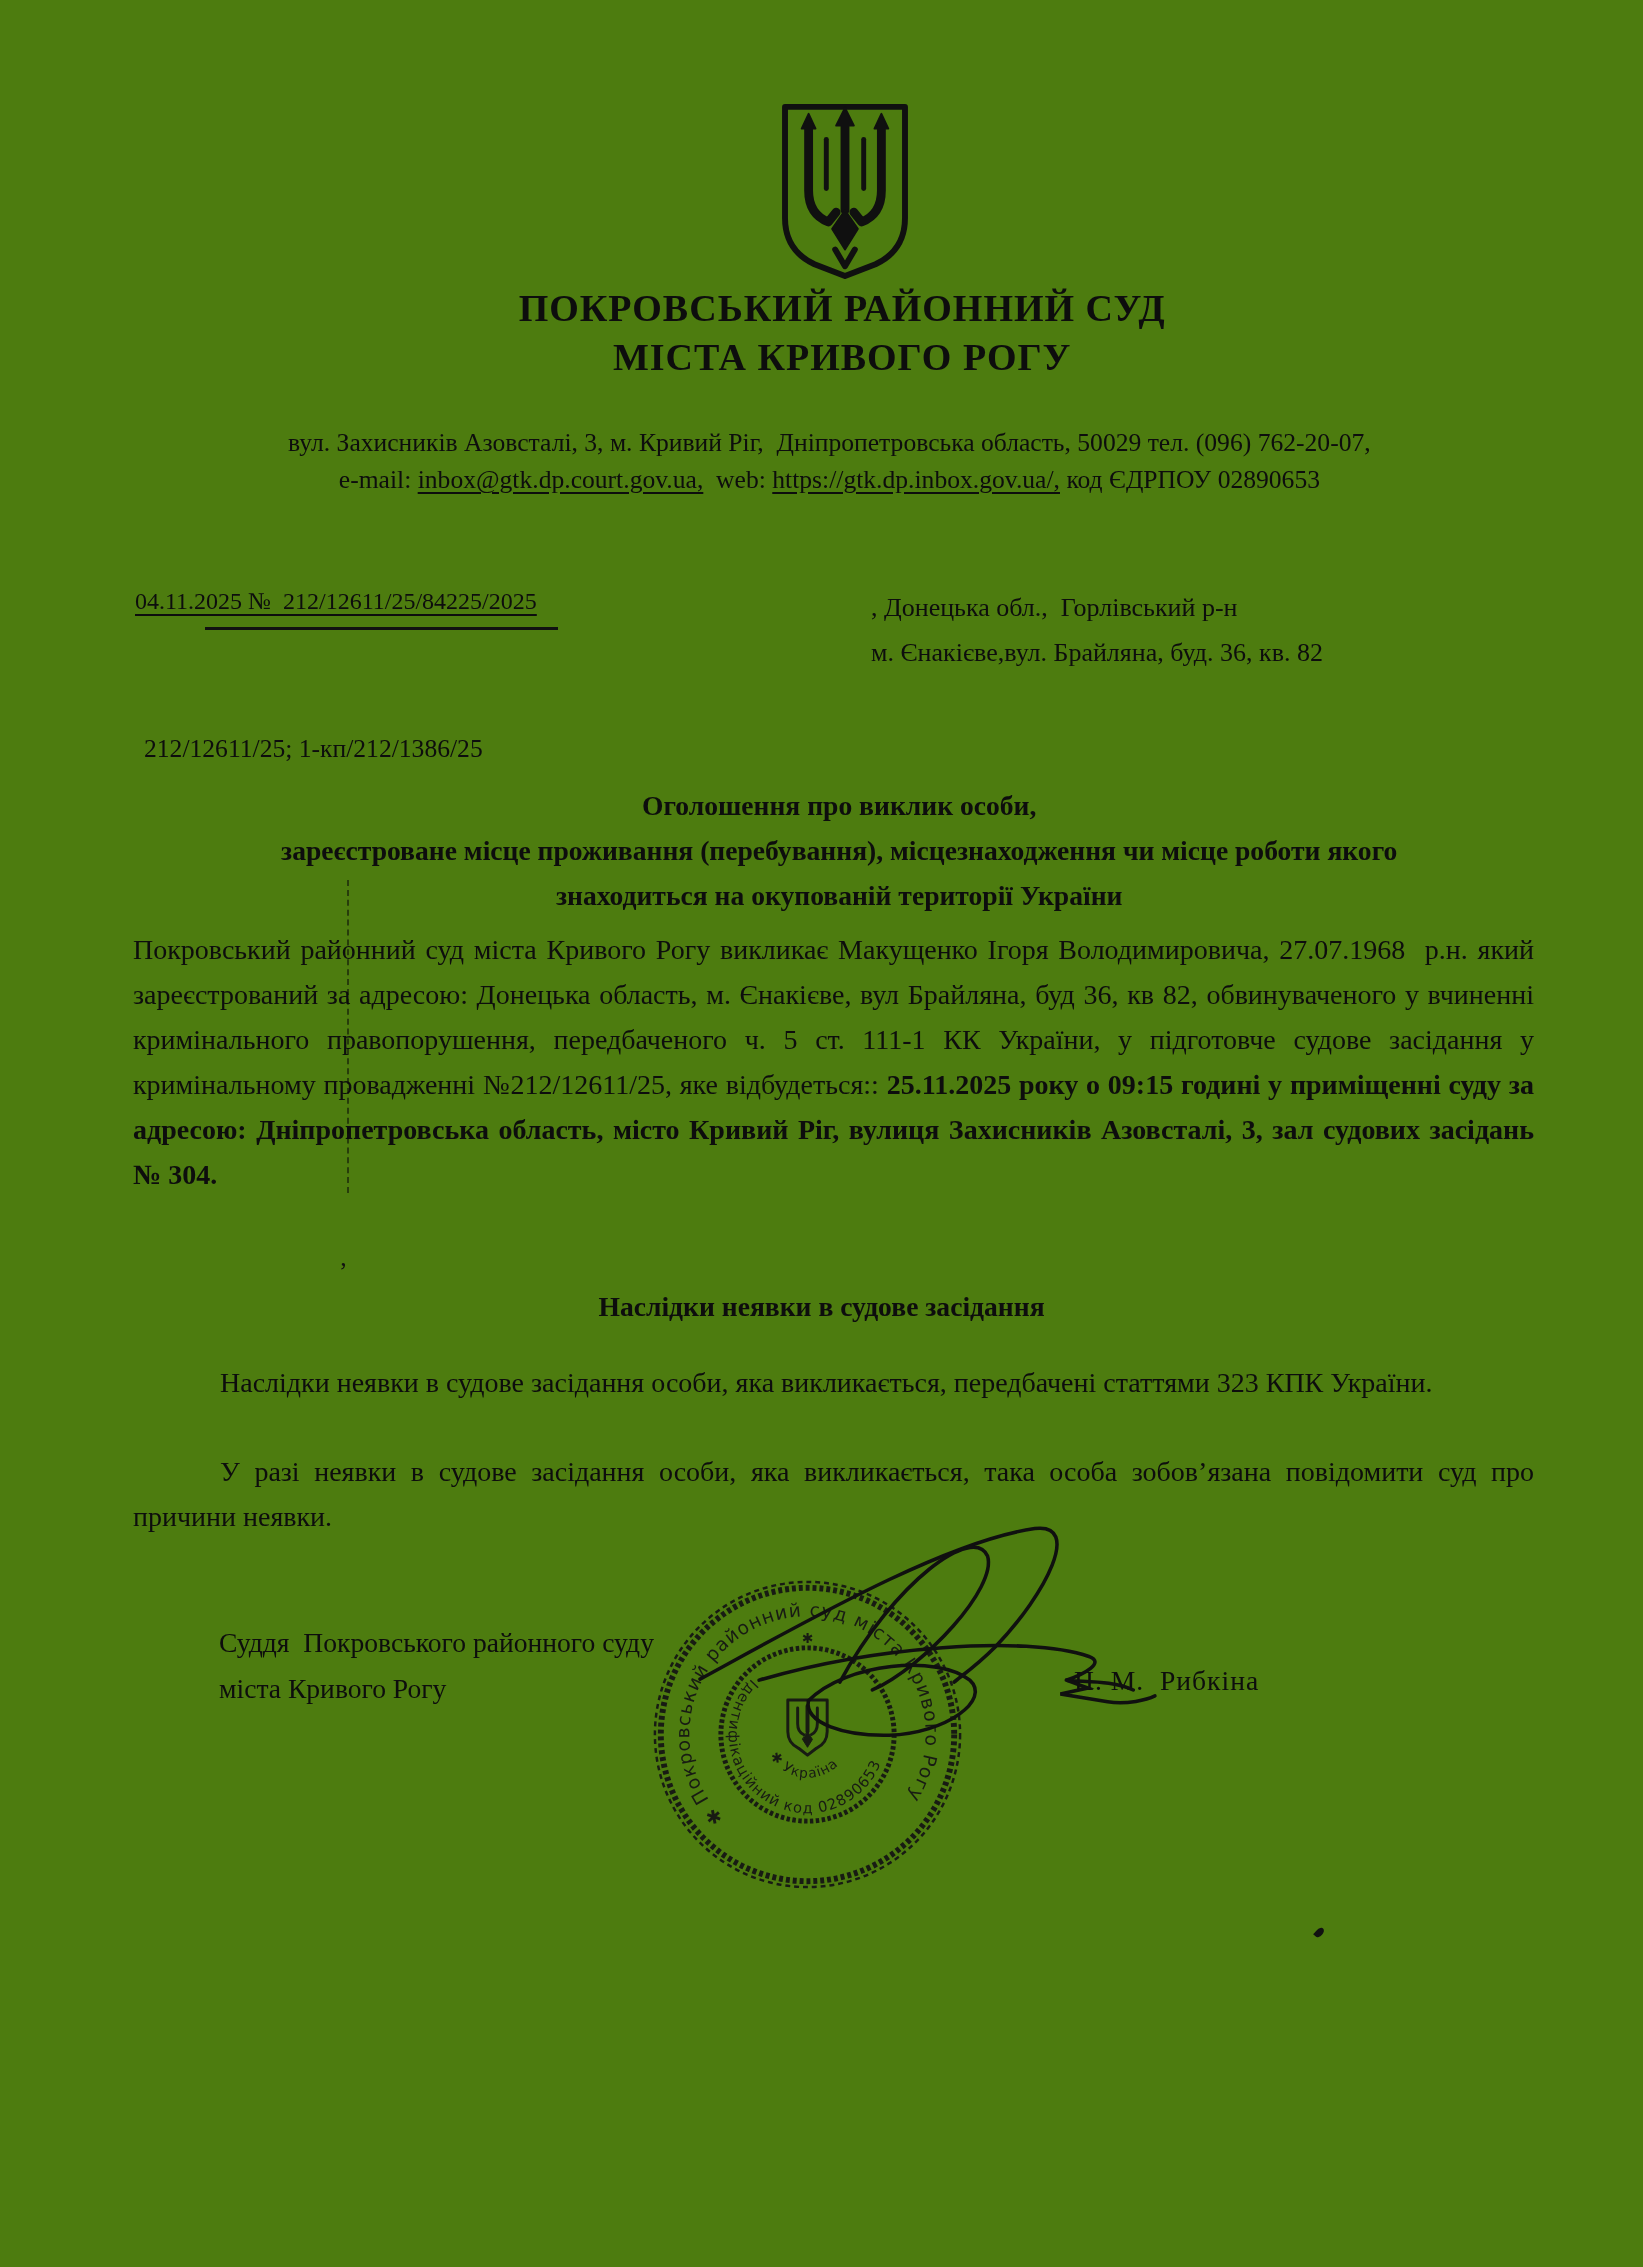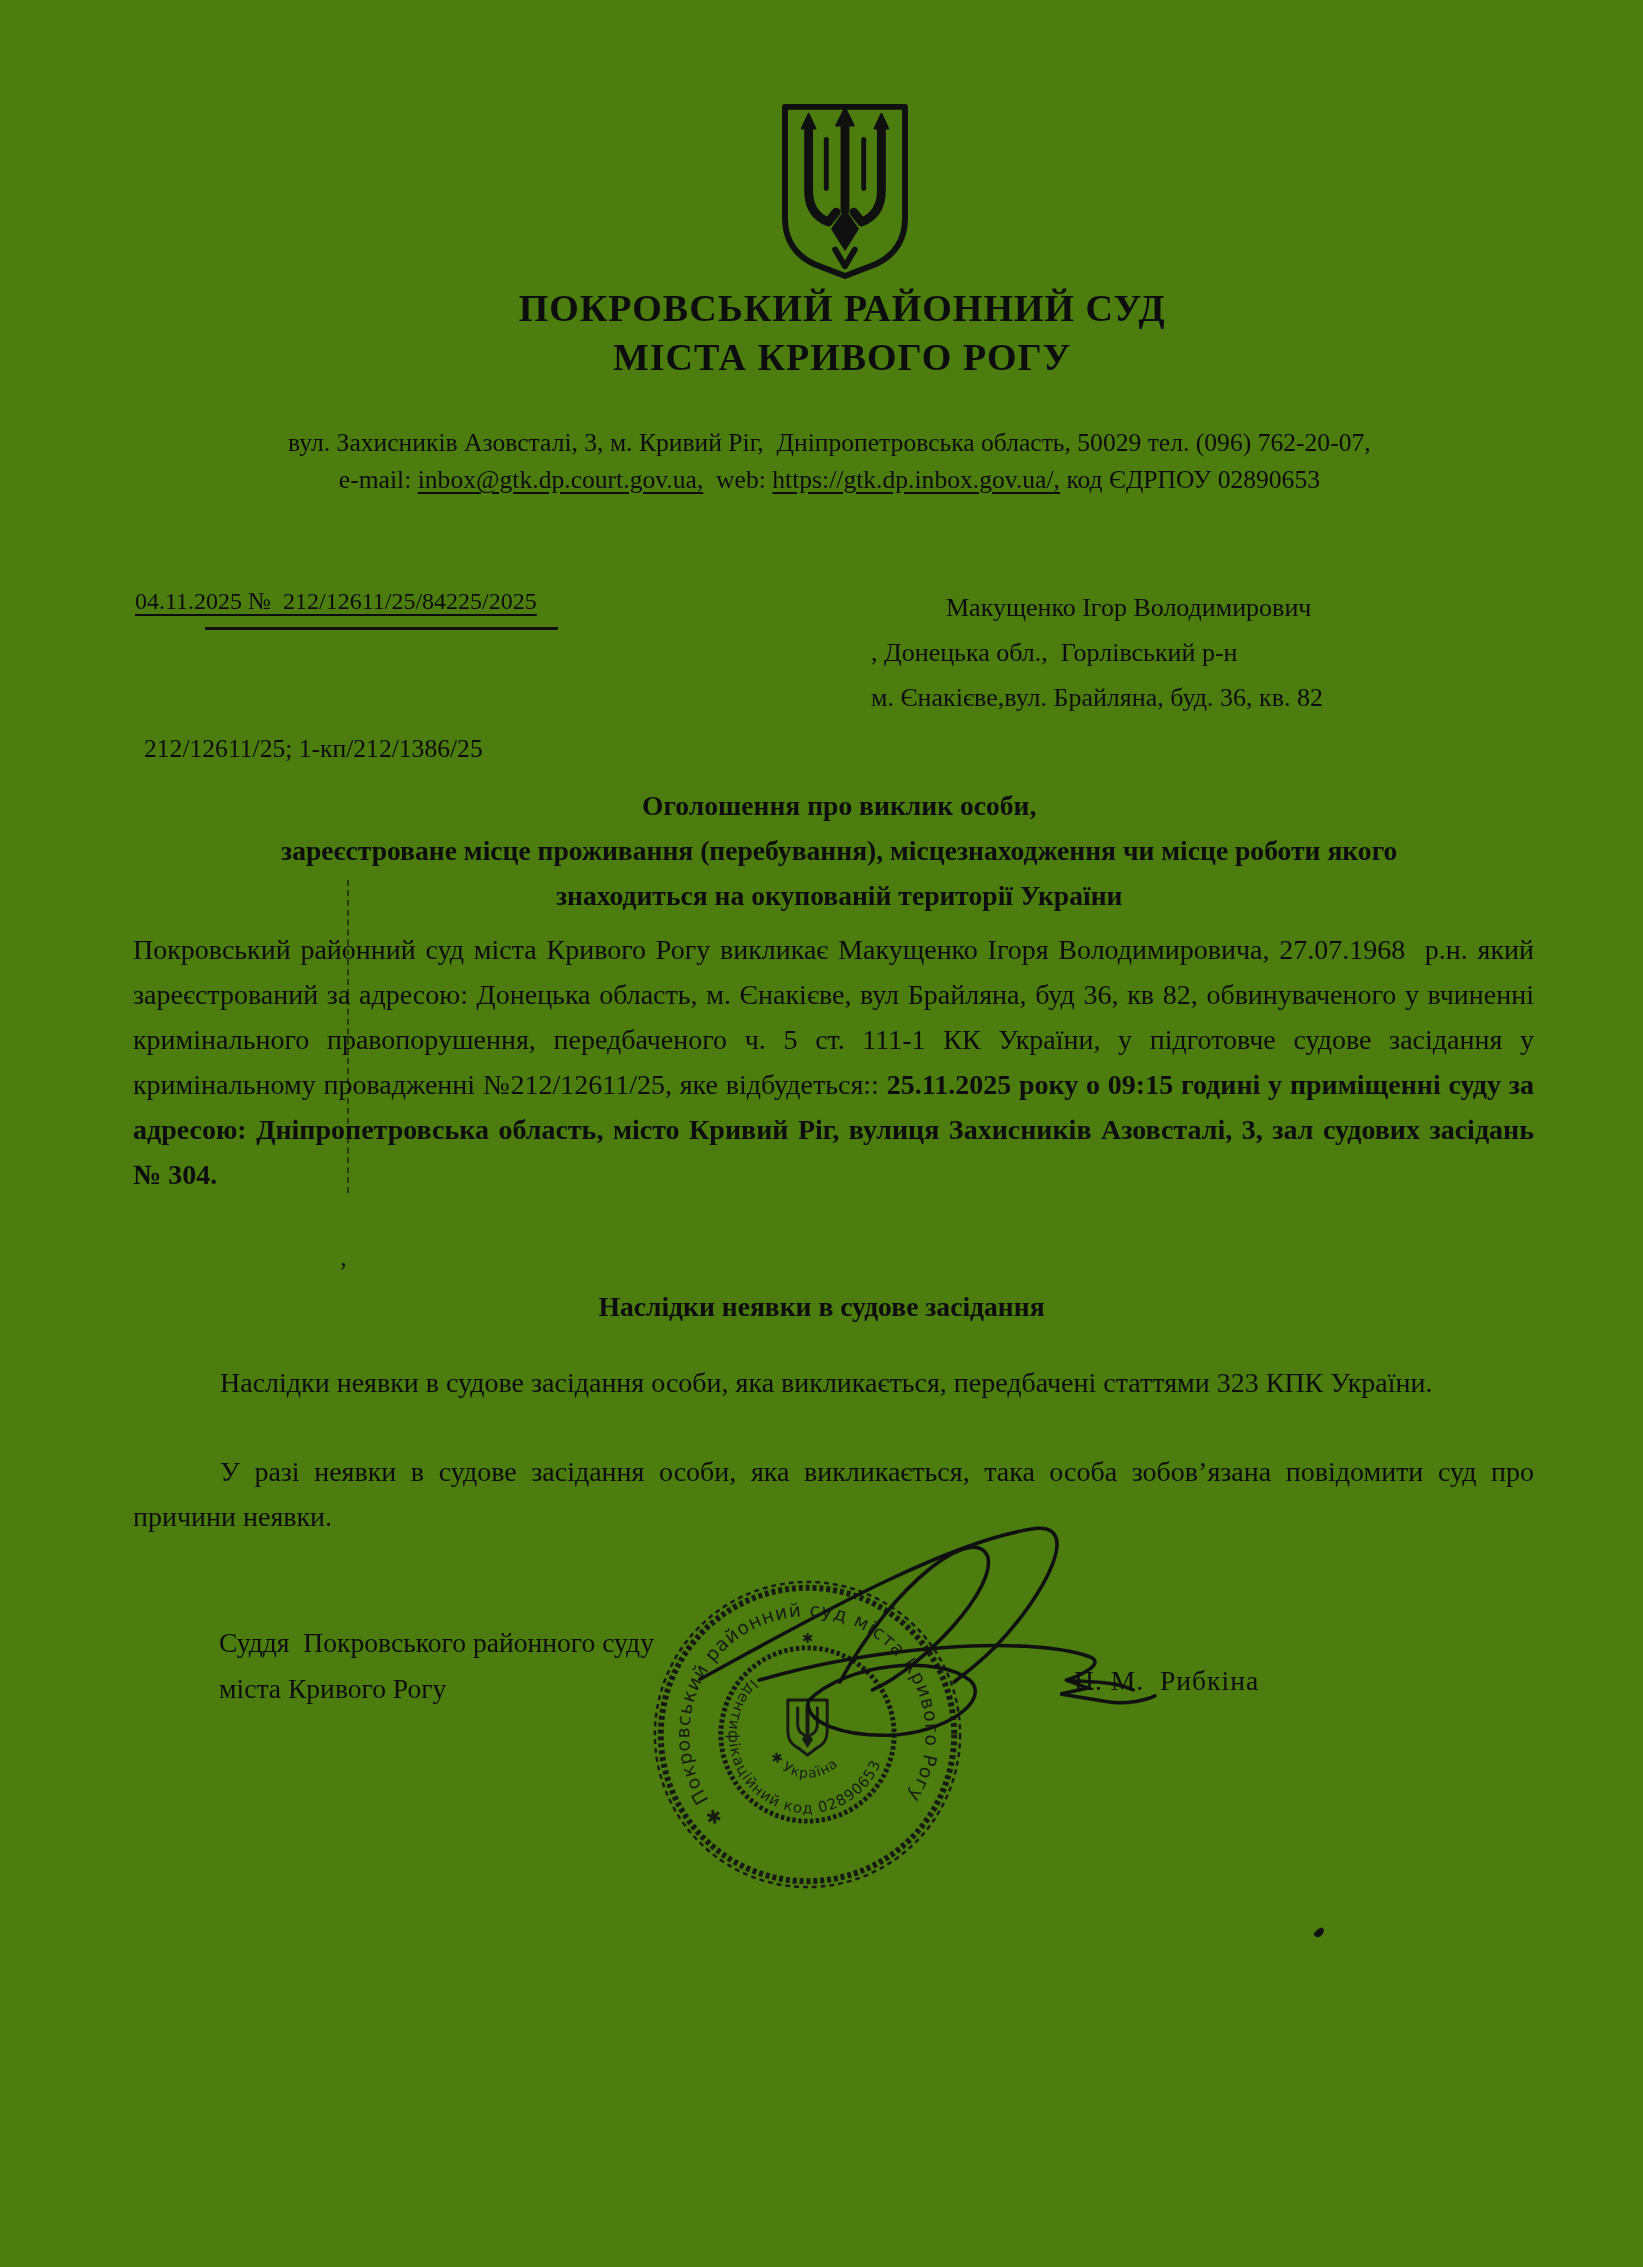--- a/index.html
+++ b/index.html
@@ -81,21 +81,20 @@
     <div class="prewrap">вул. Захисників Азовсталі, 3, м. Кривий Ріг,  Дніпропетровська область, 50029 тел. (096) 762-20-07,</div>
     <div>
       <span class="prewrap">e-mail: </span><span class="ulink">inbox@gtk.dp.court.gov.ua,</span><span class="prewrap">  web: </span><span class="ulink">https://gtk.dp.inbox.gov.ua/,</span><span class="prewrap"> код ЄДРПОУ 02890653</span>
     </div>
   </div>
 
   <div id="ref-line" class="abs prewrap">04.11.2025 №  212/12611/25/84225/2025</div>
   <div id="ref-underline2" class="abs"></div>
 
   <div id="recipient" class="abs">
-    <div class="r1 prewrap">Макущенко Ігор Володимирович</div>
     <div class="prewrap">, Донецька обл.,  Горлівський р-н</div>
     <div class="prewrap">м. Єнакієве,вул. Брайляна, буд. 36, кв. 82</div>
   </div>
 
   <div id="case-line" class="abs prewrap">212/12611/25; 1-кп/212/1386/25</div>
 
   <div id="notice-title" class="abs center">
     <div class="prewrap">Оголошення про виклик особи,</div>
     <div class="prewrap">зареєстроване місце проживання (перебування), місцезнаходження чи місце роботи якого</div>
     <div class="prewrap">знаходиться на окупованій території України</div>

